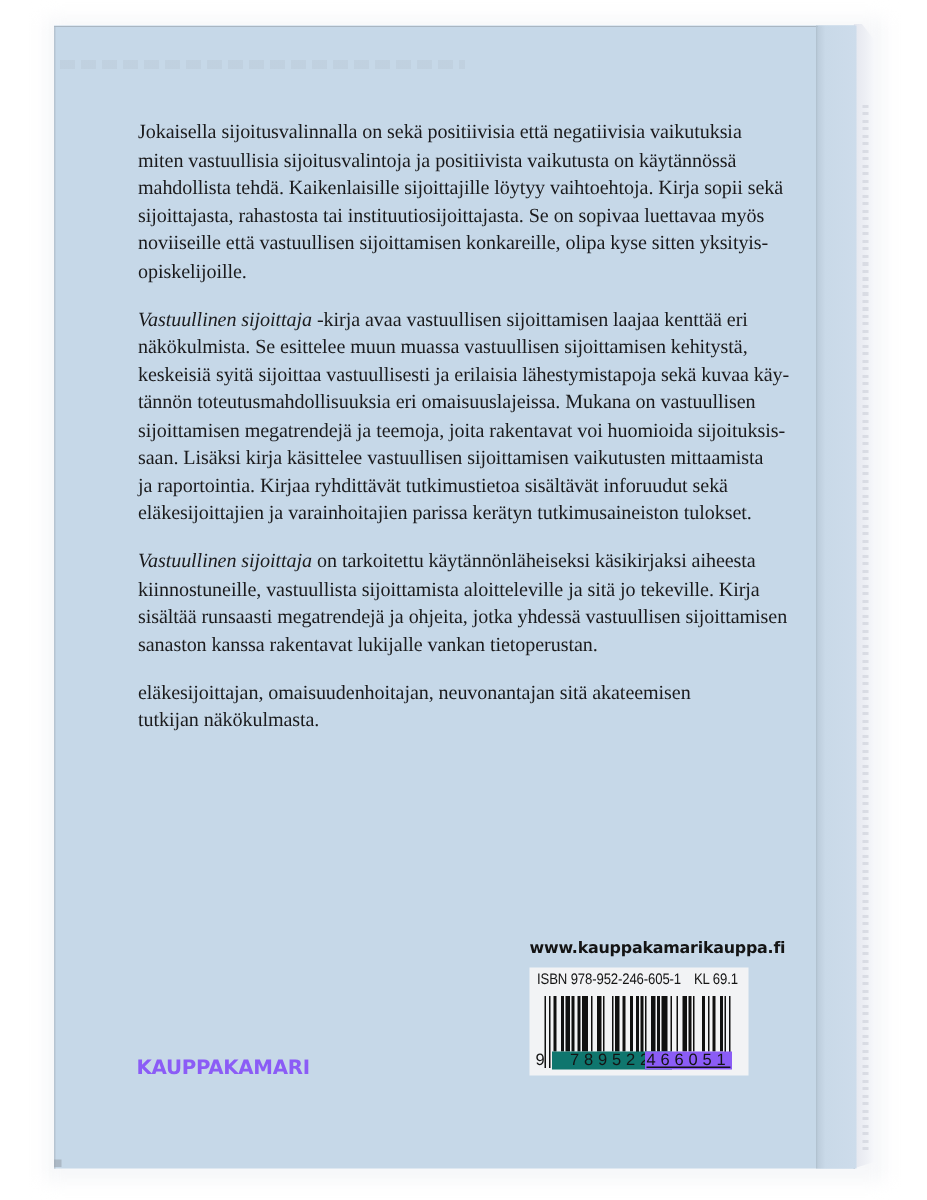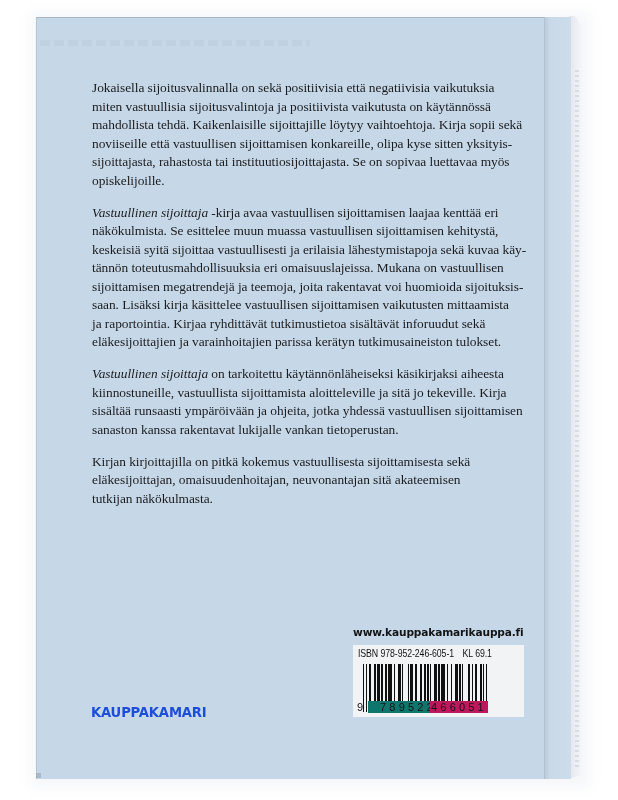--- a/index.html
+++ b/index.html
@@ -98,21 +98,21 @@
       font-size: 10.6px;
       letter-spacing: -0.15px;
       color: #141414;
       white-space: nowrap;
       text-align: center;
     }
     .barcode-box {
       position: absolute;
       left: 353px;
       top: 645px;
-      width: 171px;
+      width: 146px;
       height: 72px;
       background: #f2f3f5;
     }
     .isbn-line {
       position: absolute;
       left: 5px;
       top: 3px;
       width: 136px;
       font-family: "Liberation Sans", sans-serif;
       font-size: 10.2px;
@@ -163,32 +163,33 @@
       top: 0;
       letter-spacing: 3.2px;
       background: #0f766e;
       padding: 0 12px;
     }
     .digits .g2 {
       position: absolute;
       left: 73px;
       top: 0;
       letter-spacing: 3.2px;
-      background: #be185d;
+      background: #8b5cf6;
       padding: 0 1px;
+      text-decoration: underline;
     }
     .publisher {
       position: absolute;
       left: 91px;
       top: 705px;
       font-family: "DejaVu Sans", sans-serif;
       font-weight: bold;
       font-size: 13.2px;
       letter-spacing: -0.2px;
-      color: #1d4ed8;
+      color: #8b5cf6;
       white-space: nowrap;
     }
     .corner-mark {
       position: absolute;
       left: 36px;
       top: 773px;
       width: 5px;
       height: 5px;
       background: #9aa4ae;
       opacity: 0.6;
@@ -203,42 +204,41 @@
 
 <div class="cover"></div>
 <div class="cover-flap"></div>
 <div class="ghost-top"></div>
 
 <div class="blurb">
   <p>
     <span class="line"><span>Jokaisella sijoitusvalinnalla on sekä positiivisia että negatiivisia vaikutuksia</span></span>
     <span class="line"><span>miten vastuullisia sijoitusvalintoja ja positiivista vaikutusta on käytännössä</span></span>
     <span class="line"><span>mahdollista tehdä. Kaikenlaisille sijoittajille löytyy vaihtoehtoja. Kirja sopii sekä</span></span>
+    <span class="line"><span>sijoittajasta, rahastosta tai instituutiosijoittajasta. Se on sopivaa luettavaa myös</span></span>
     <span class="line"><span>noviiseille että vastuullisen sijoittamisen konkareille, olipa kyse sitten yksityis-</span></span>
-    <span class="line"><span>sijoittajasta, rahastosta tai instituutiosijoittajasta. Se on sopivaa luettavaa myös</span></span>
     <span class="line"><span>opiskelijoille.</span></span>
   </p>
   <p>
     <span class="line"><span class="italic">Vastuullinen sijoittaja</span><span> -kirja avaa vastuullisen sijoittamisen laajaa kenttää eri</span></span>
     <span class="line"><span>näkökulmista. Se esittelee muun muassa vastuullisen sijoittamisen kehitystä,</span></span>
     <span class="line"><span>keskeisiä syitä sijoittaa vastuullisesti ja erilaisia lähestymistapoja sekä kuvaa käy-</span></span>
     <span class="line"><span>tännön toteutusmahdollisuuksia eri omaisuuslajeissa. Mukana on vastuullisen</span></span>
     <span class="line"><span>sijoittamisen megatrendejä ja teemoja, joita rakentavat voi huomioida sijoituksis-</span></span>
     <span class="line"><span>saan. Lisäksi kirja käsittelee vastuullisen sijoittamisen vaikutusten mittaamista</span></span>
     <span class="line"><span>ja raportointia. Kirjaa ryhdittävät tutkimustietoa sisältävät inforuudut sekä</span></span>
     <span class="line"><span>eläkesijoittajien ja varainhoitajien parissa kerätyn tutkimusaineiston tulokset.</span></span>
   </p>
   <p>
     <span class="line"><span class="italic">Vastuullinen sijoittaja</span><span> on tarkoitettu käytännönläheiseksi käsikirjaksi aiheesta</span></span>
     <span class="line"><span>kiinnostuneille, vastuullista sijoittamista aloitteleville ja sitä jo tekeville. Kirja</span></span>
-    <span class="line"><span>sisältää runsaasti ympäröivään ja ohjeita, jotka yhdessä vastuullisen sijoittamisen</span></span>
+    <span class="line"><span>sisältää runsaasti megatrendejä ja ohjeita, jotka yhdessä vastuullisen sijoittamisen</span></span>
     <span class="line"><span>sanaston kanssa rakentavat lukijalle vankan tietoperustan.</span></span>
   </p>
   <p>
-    <span class="line"><span>Kirjan kirjoittajilla on pitkä kokemus vastuullisesta sijoittamisesta sekä</span></span>
     <span class="line"><span>eläkesijoittajan, omaisuudenhoitajan, neuvonantajan sitä akateemisen</span></span>
     <span class="line"><span>tutkijan näkökulmasta.</span></span>
   </p>
 </div>
 
 <div class="url">www.kauppakamarikauppa.fi</div>
 
 <div class="barcode-box">
   <div class="isbn-line">
     <span>ISBN 978-952-246-605-1</span><span class="kl">KL 69.1</span>

